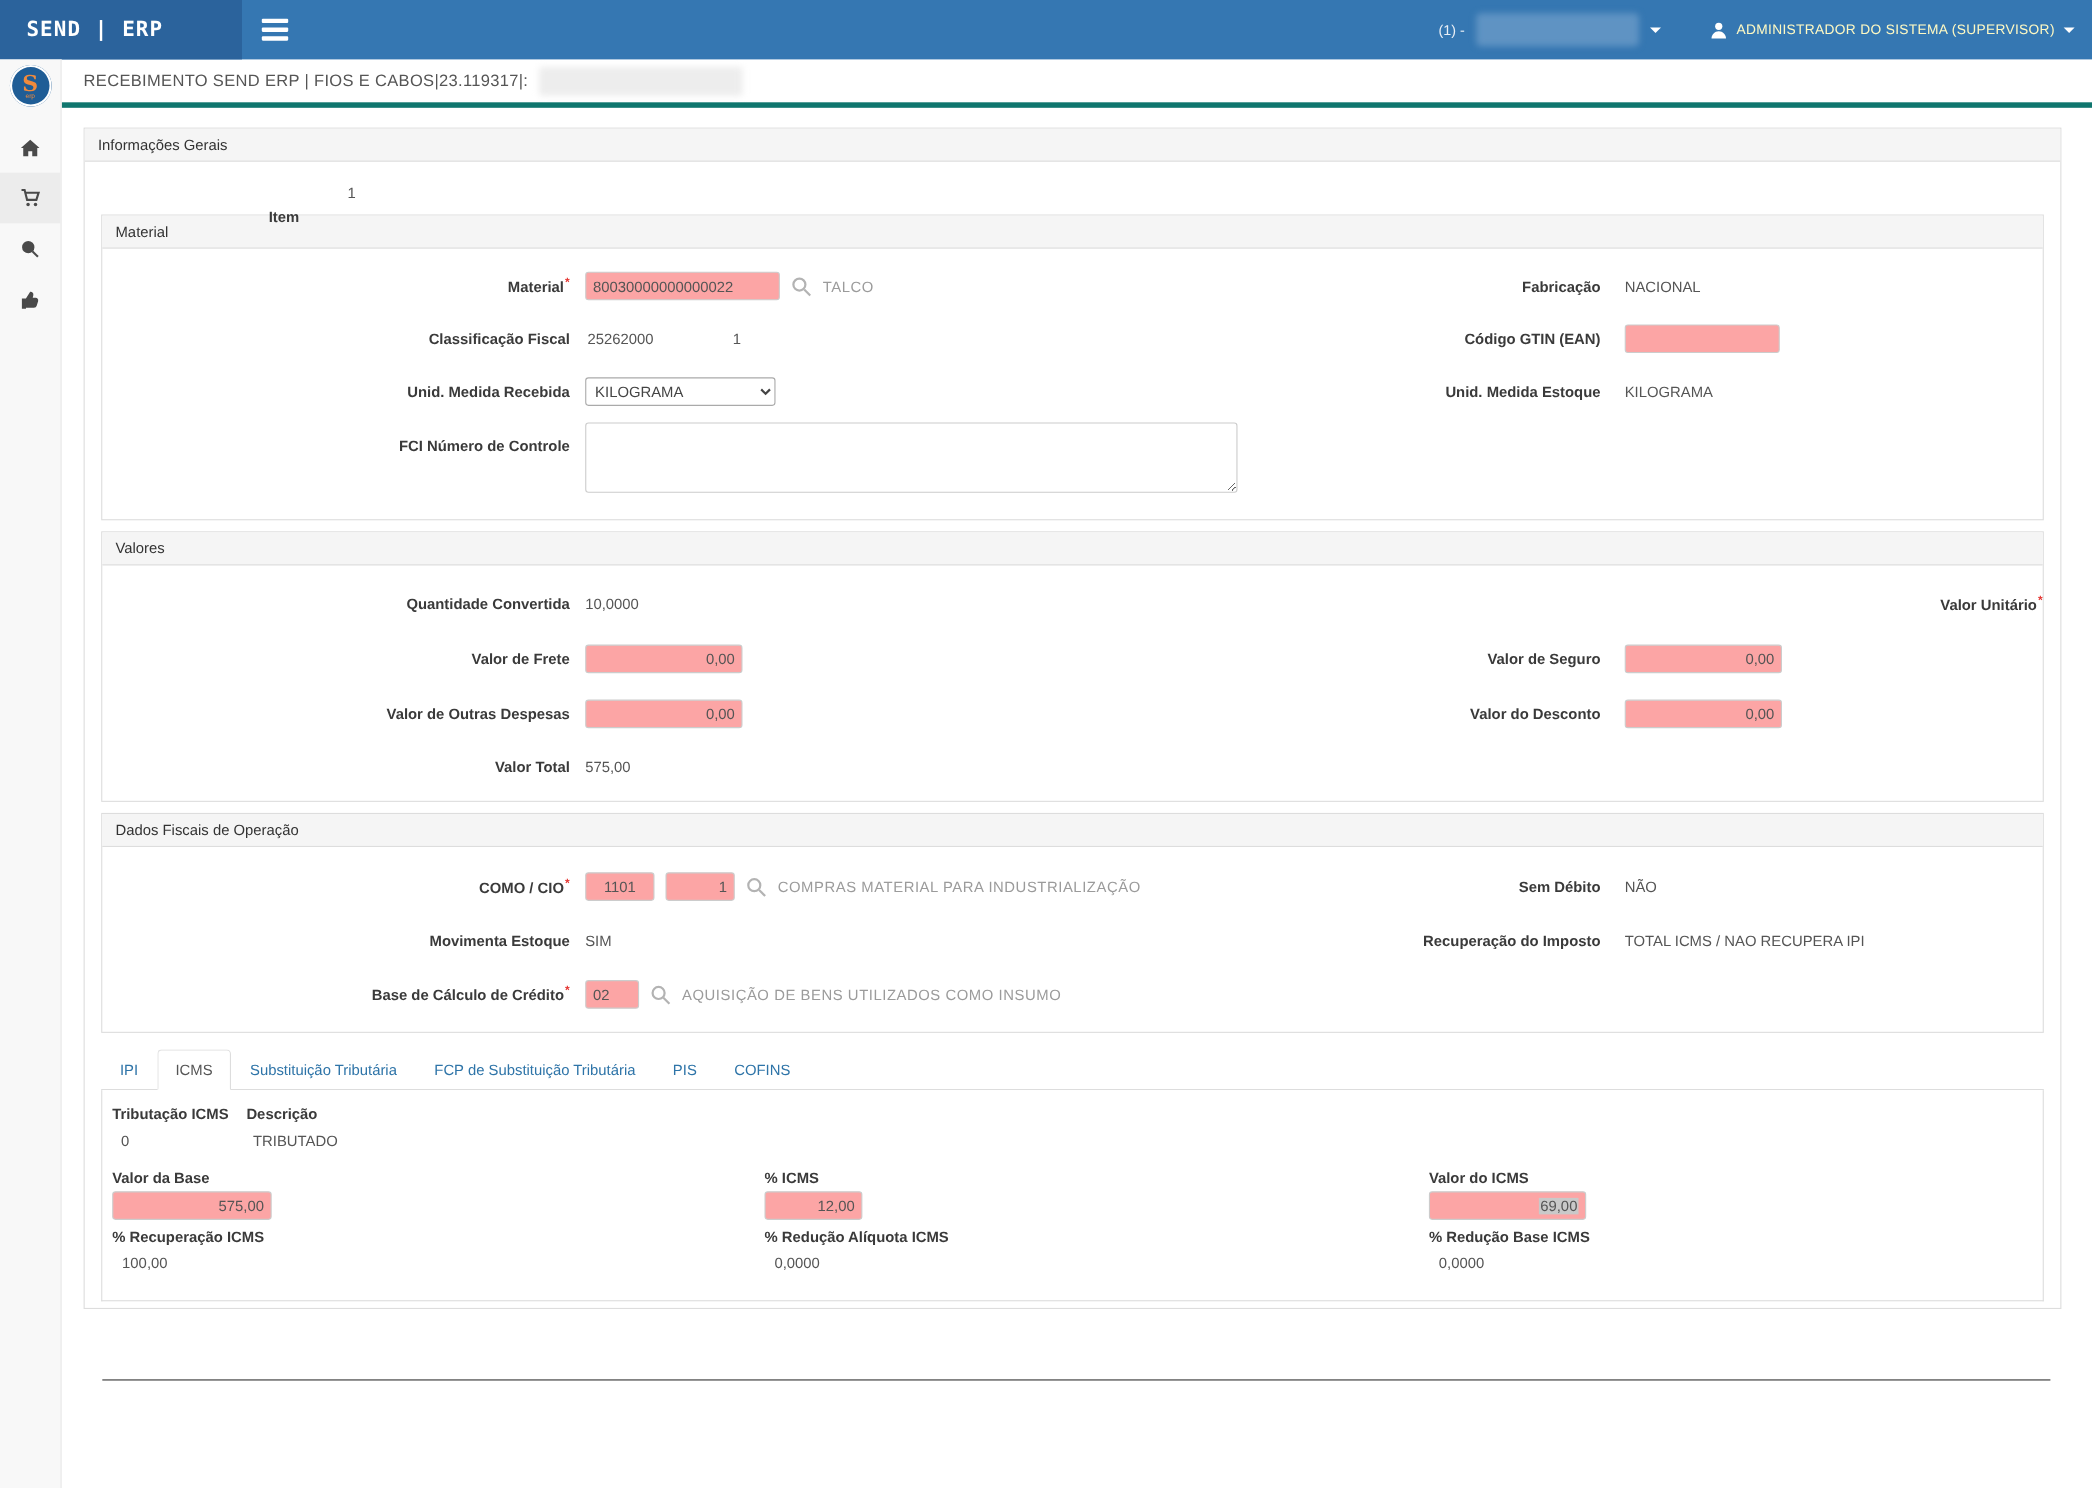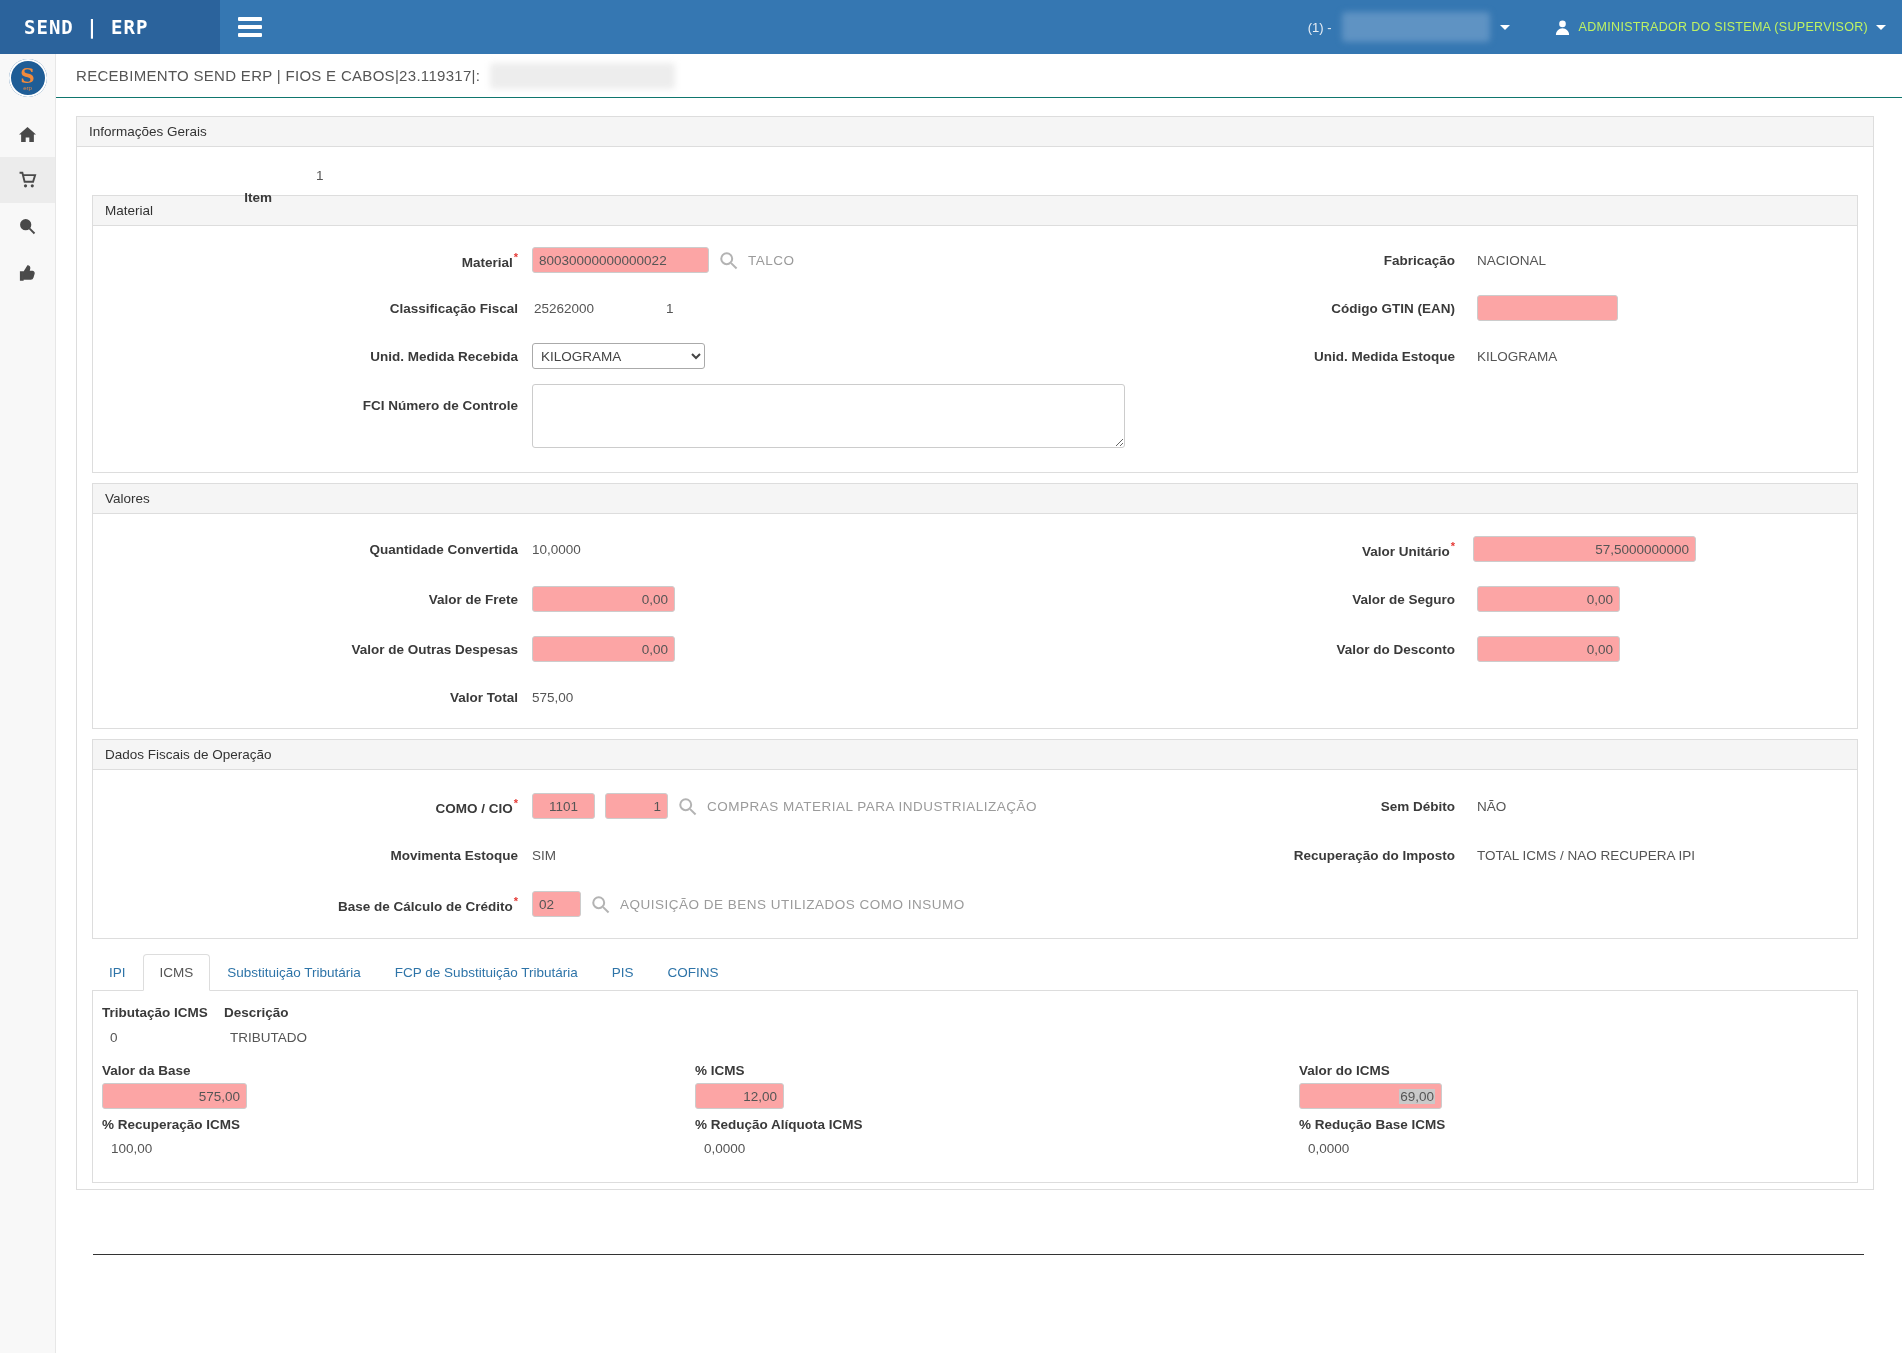--- a/index.html
+++ b/index.html
@@ -10,36 +10,36 @@
   .navbar { height:54px; background:#3577B2; display:flex; align-items:stretch; position:relative; }
   .brand-block { width:220px; background:#2B639C; display:flex; align-items:center; padding-left:24px; }
   .brand-text { font-family:"DejaVu Sans Mono", monospace; font-weight:bold; font-size:19px; color:#fff; letter-spacing:1px; }
   .burger { width:60px; display:flex; align-items:center; justify-content:center; cursor:pointer; }
   .burger .bars { display:flex; flex-direction:column; gap:4px; }
   .burger .bars i { display:block; width:24px; height:4px; background:#fff; border-radius:1px; }
   .nav-right { flex:1; display:flex; align-items:center; justify-content:flex-end; padding-right:16px; gap:10px; }
   .ctx-prefix { color:#e8eef5; font-size:13px; }
   .redact-blue { width:148px; height:30px; background:#5f93c3; border-radius:4px; filter:blur(3px); }
   .caret { width:0; height:0; border-left:5px solid transparent; border-right:5px solid transparent; border-top:5px solid #fff; display:inline-block; }
-  .user-box { display:flex; align-items:center; gap:8px; margin-left:34px; color:#bef264; font-size:12.5px; letter-spacing:.3px; cursor:pointer; }
+  .user-box { display:flex; align-items:center; gap:8px; margin-left:34px; color:#fef9c3; font-size:12.5px; letter-spacing:.3px; cursor:pointer; }
   .user-box svg { fill:#fff; }
 
   
   .sidebar { position:absolute; left:0; top:54px; bottom:0; width:56px; background:#f8f8f8; border-right:1px solid #e7e7e7; z-index:5; }
   .logo { width:38px; height:38px; margin:5px auto 14px auto; border-radius:50%; background:#1F5D96;
     display:flex; flex-direction:column; align-items:center; justify-content:center; line-height:1; box-shadow:0 0 0 2px #fff inset; }
   .logo .s { color:#F08A3C; font-weight:bold; font-size:20px; font-family:"DejaVu Serif", serif; }
   .logo .erp { color:#F08A3C; font-size:6px; margin-top:-1px; }
   .side-item { height:46px; display:flex; align-items:center; justify-content:center; color:#4a4a4a; cursor:pointer; }
   .side-item.active { background:#ececec; }
   .side-item svg { fill:#4a4a4a; stroke:#4a4a4a; }
 
   
   .main { margin-left:56px; }
-  .titlebar { height:44px; background:#fff; border-bottom:1px solid #0f766e; display:flex; align-items:center; padding-left:20px; gap:10px; }
+  .titlebar { height:44px; background:#fff; border-bottom:5px solid #0f766e; display:flex; align-items:center; padding-left:20px; gap:10px; }
   .page-title { font-size:15px; color:#555; letter-spacing:.3px; }
   .redact-gray { width:185px; height:26px; background:#ededed; border-radius:3px; filter:blur(3px); }
 
   .content { padding:18px 0 0 20px; width:1820px; }
   .btn-row { display:flex; gap:5px; margin-bottom:5px; }
   .btn { min-width:90px; height:34px; background:#3373B1; border:1px solid #2b629c; border-radius:4px;
     color:#fff; font-weight:bold; font-size:13px; cursor:pointer; padding:0 14px; font-family:"Liberation Sans",sans-serif; }
 
   
   .panel { border:1px solid #ddd; background:#fff; }
@@ -228,23 +228,20 @@
 
         <div class="panel panel-inner">
           <div class="panel-hd">Valores</div>
           <div class="panel-body">
             <div class="frow" style="min-height:50px;">
               <span class="lb">Quantidade Convertida</span>
               <span class="fl">
                   <span class="val">10,0000</span>
                 </span>
               <span class="rlb"><span>Valor Unitário</span><span class="req">*</span></span>
-              <span class="rfl" style="padding-left:18px;">
-                  <input type="text" class="num w-vu" value="57,5000000000" style="">
-                </span>
             </div>
             <div class="frow" style="min-height:50px;">
               <span class="lb">Valor de Frete</span>
               <span class="fl">
                   <input type="text" class="num w-money" value="0,00" style="">
                 </span>
               <span class="rlb">Valor de Seguro</span>
               <span class="rfl">
                   <input type="text" class="num w-money" value="0,00" style="">
                 </span>

